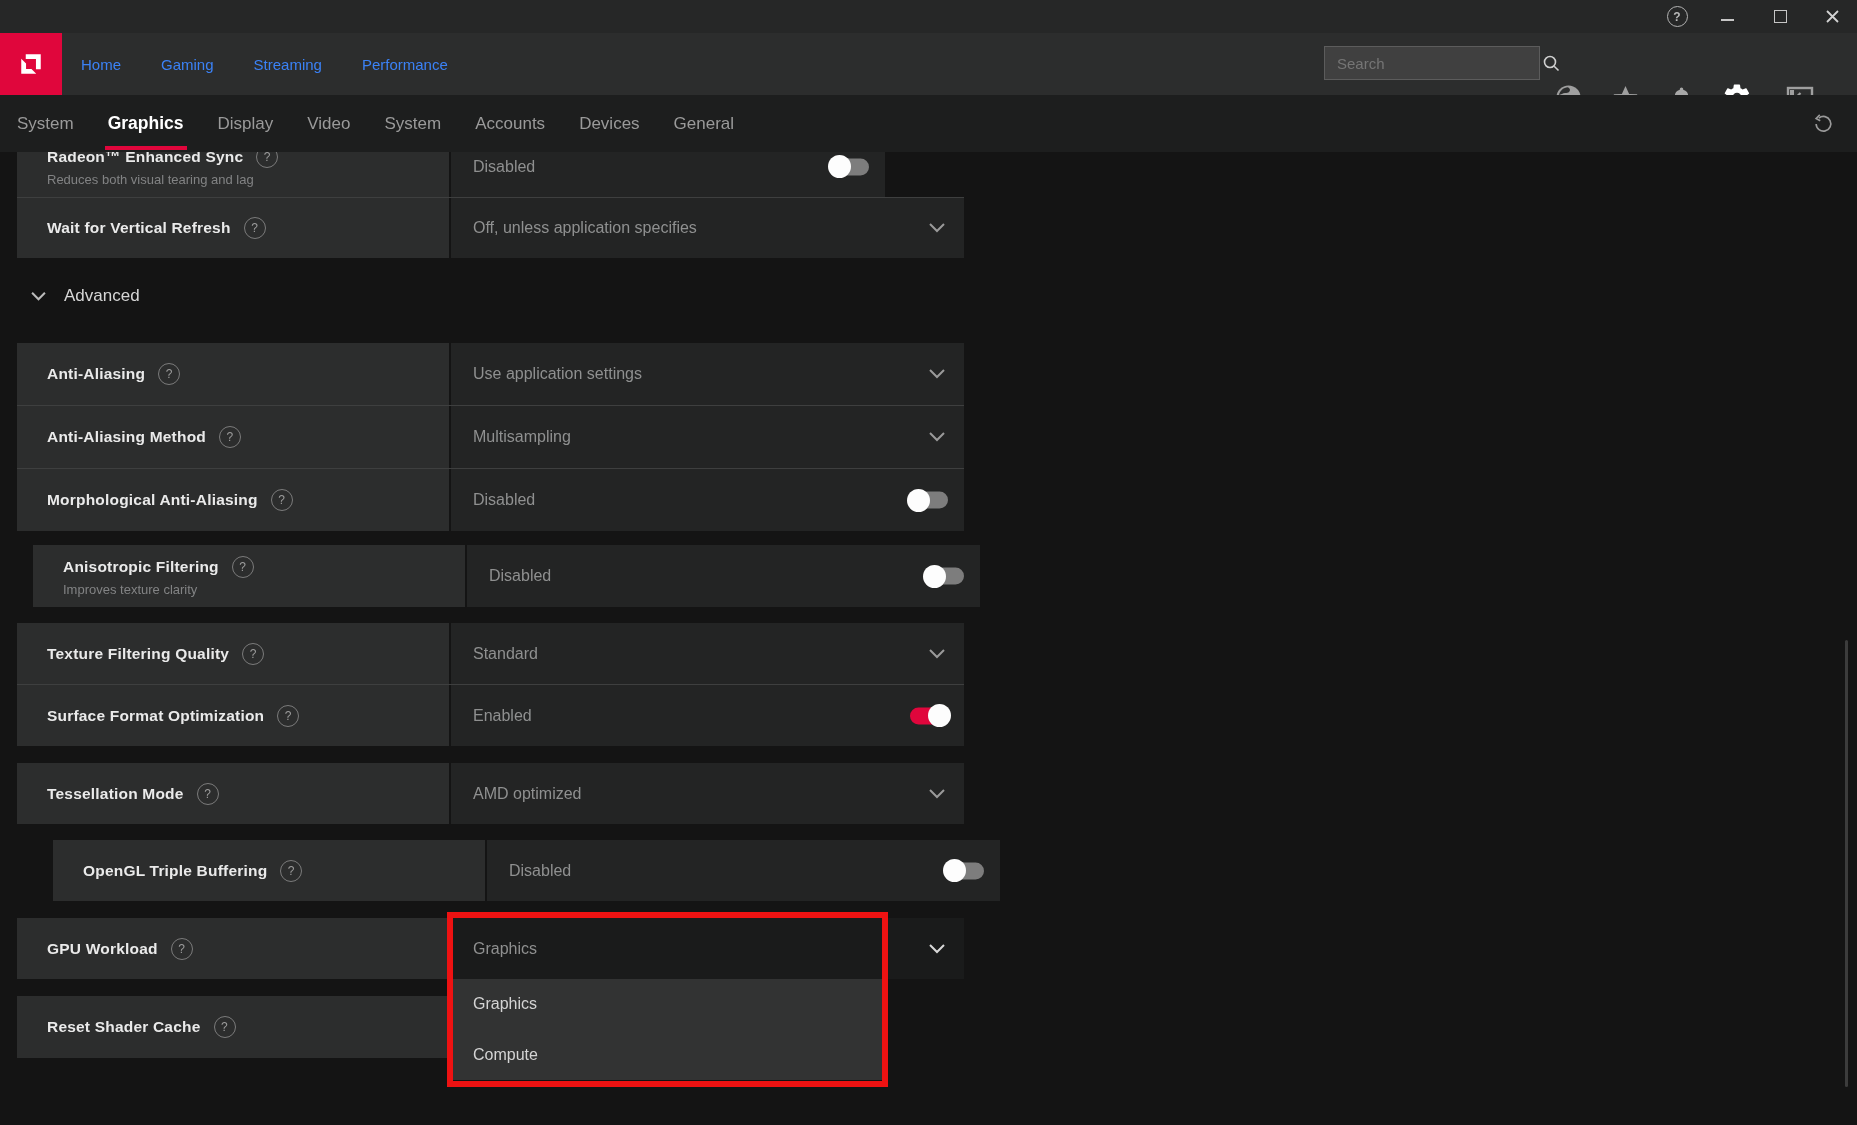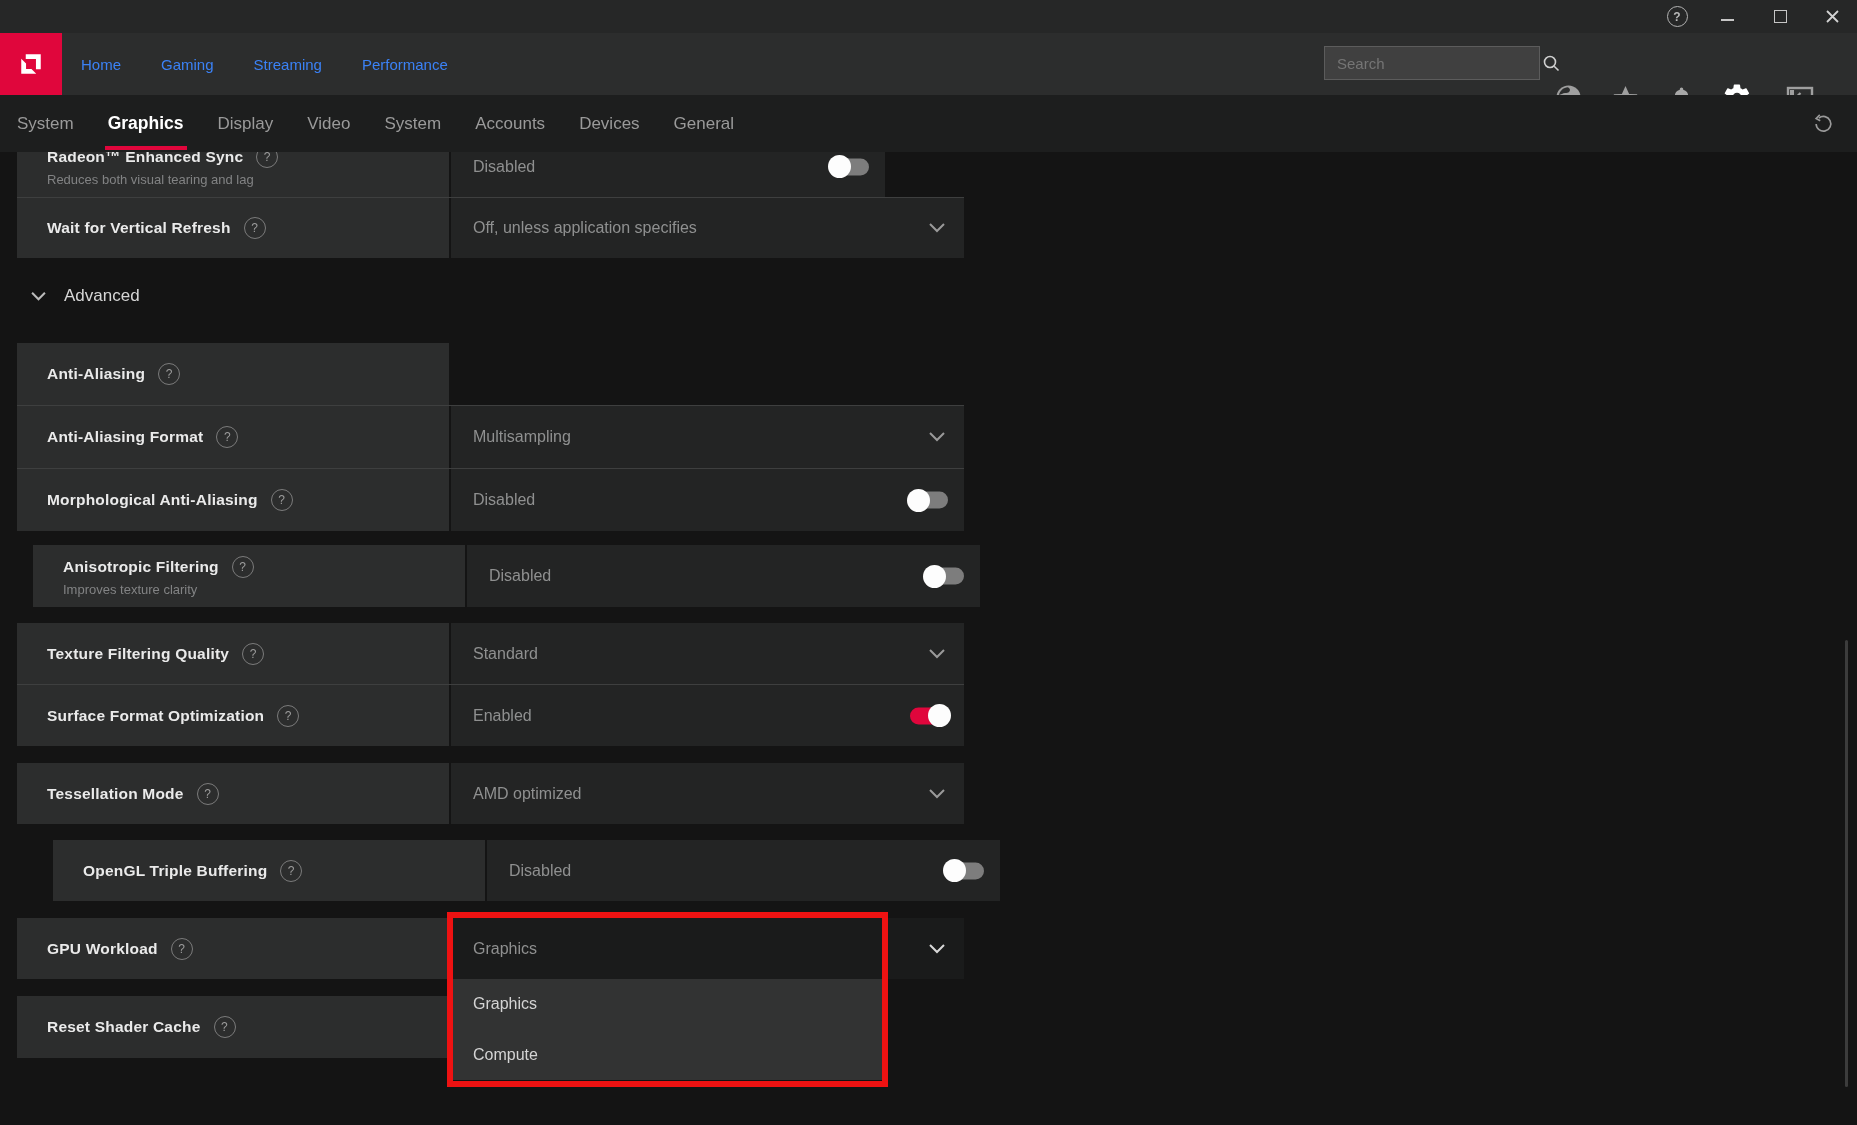--- a/index.html
+++ b/index.html
@@ -208,25 +208,31 @@
 
   <div class="grp" style="top:343px;">
     <div class="row" style="height:62px;">
       <div class="cell-l">
         <div class="row-label">
             <span>Anti-Aliasing</span>
             <span class="help">?</span>
           </div>
       </div>
       <div class="seam"></div>
+      <div class="cell-r">
+        <div class="row-value">Use application settings</div>
+        <svg class="chev" width="18" height="12" viewBox="0 0 18 12">
+            <path d="M2 2 L9 9 L16 2" fill="none" stroke="#9a9a9a" stroke-width="2"></path>
+          </svg>
+      </div>
     </div>
     <div class="row" style="height:62px;">
       <div class="cell-l">
         <div class="row-label">
-            <span>Anti-Aliasing Format</span>
+            <span>Anti-Aliasing Method</span>
             <span class="help">?</span>
           </div>
       </div>
       <div class="seam"></div>
       <div class="cell-r">
         <div class="row-value">Multisampling</div>
         <svg class="chev" width="18" height="12" viewBox="0 0 18 12">
             <path d="M2 2 L9 9 L16 2" fill="none" stroke="#9a9a9a" stroke-width="2"></path>
           </svg>
       </div>

